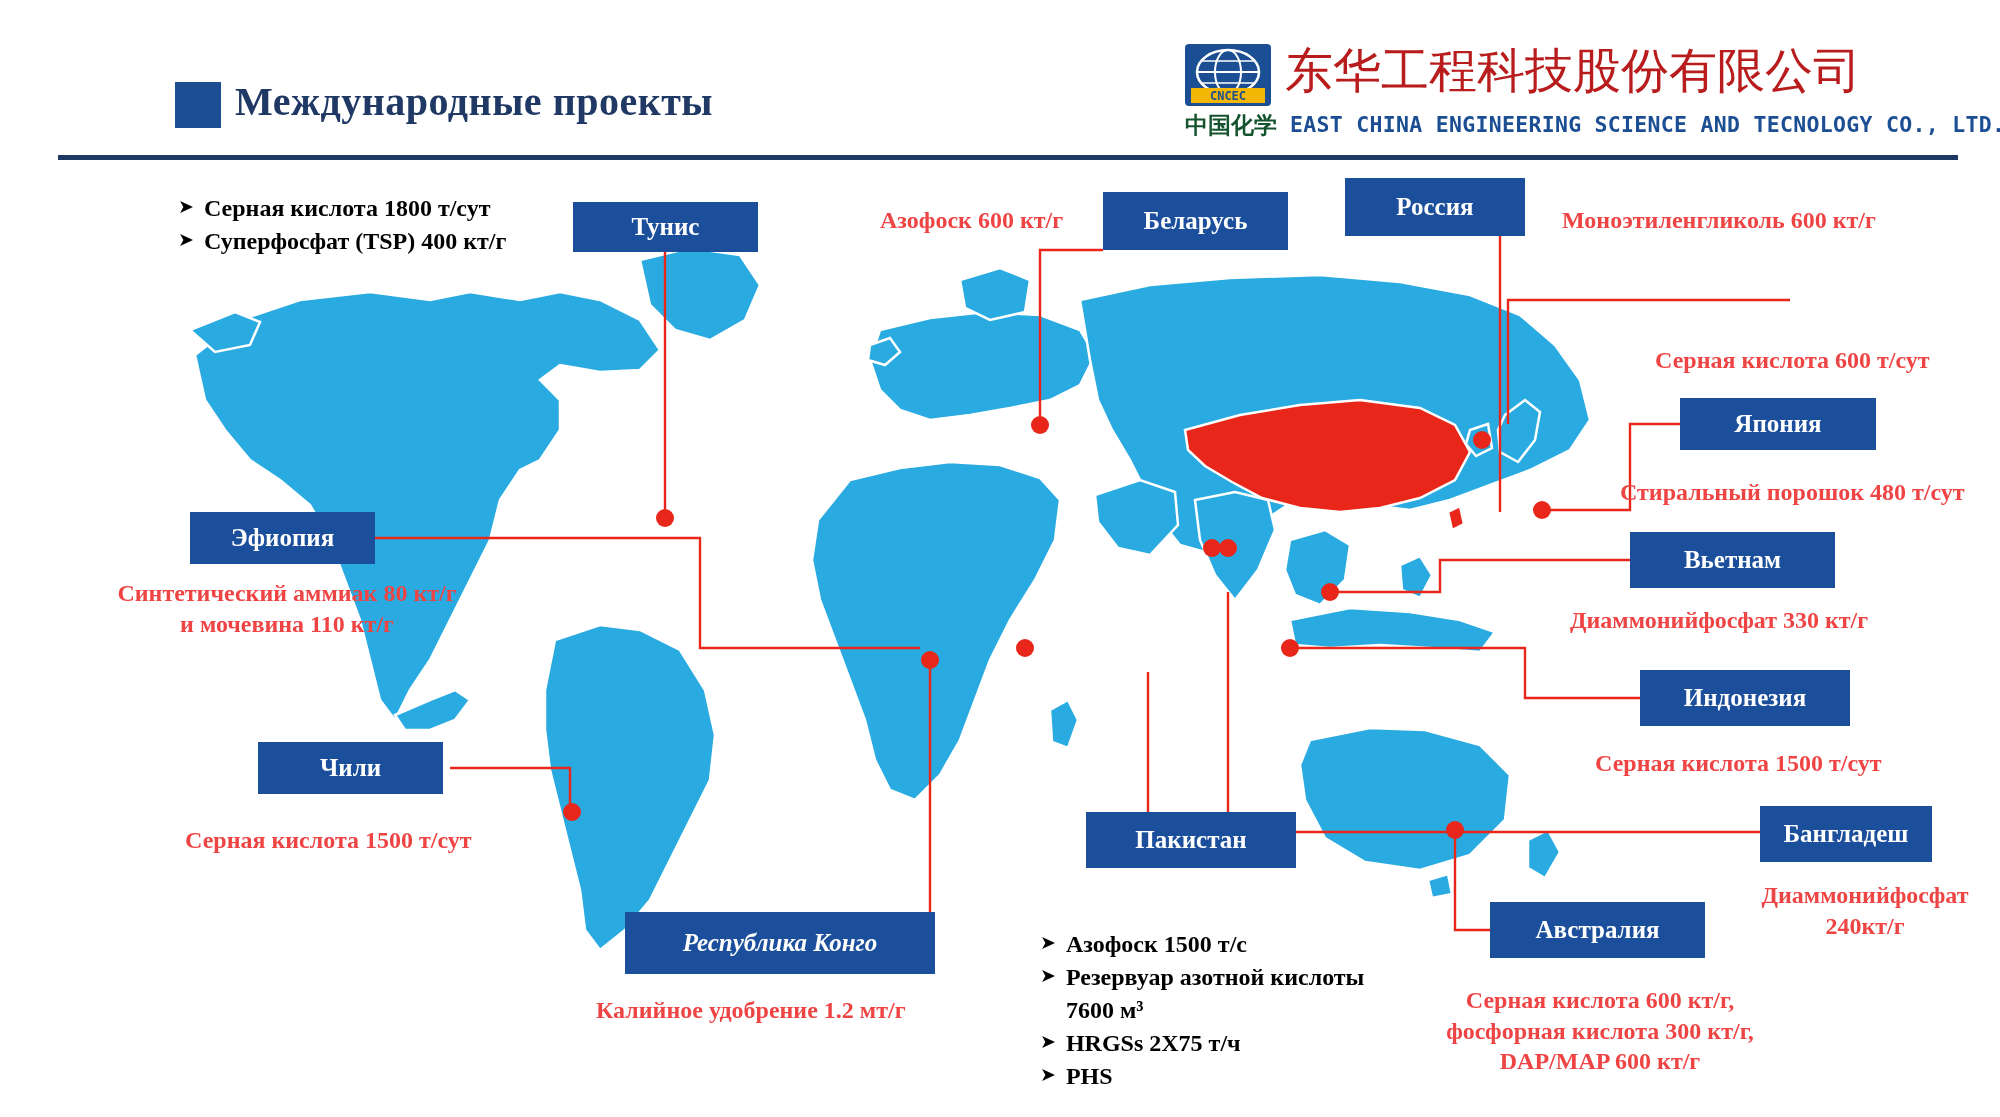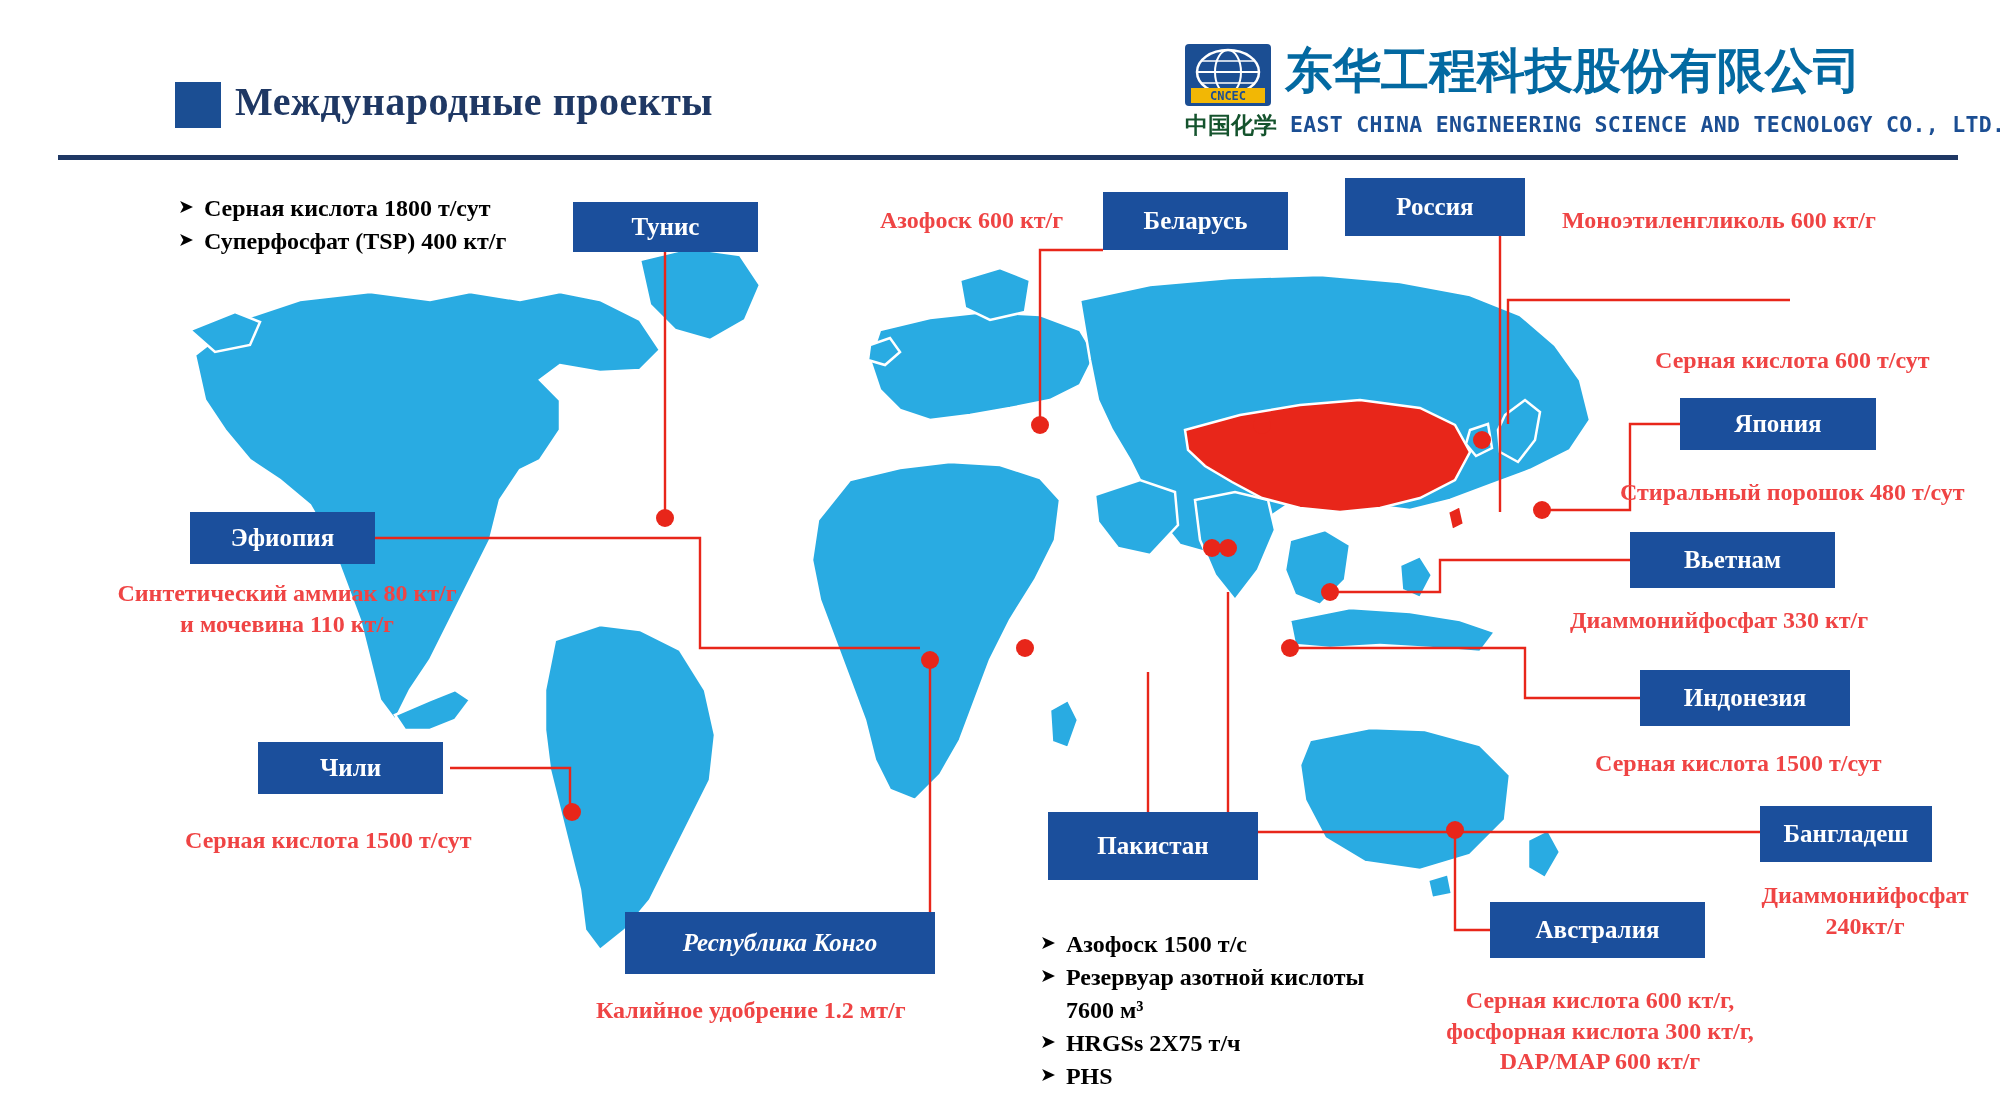--- a/index.html
+++ b/index.html
@@ -64,23 +64,23 @@
     left: 0px;
     top: 2px;
     width: 86px;
     height: 62px;
   }
   .logo-cn {
     position: absolute;
     left: 100px;
     top: 0px;
     font-family: "DejaVu Sans", sans-serif;
-    font-weight: bold;
+    font-weight: normal;
     font-size: 48px;
-    color: #0369a1;
+    color: #b91c1c;
     letter-spacing: 0px;
     white-space: nowrap;
     line-height: 56px;
   }
   .logo-cn2 {
     position: absolute;
     left: 0px;
     top: 68px;
     font-family: "DejaVu Sans", sans-serif;
     font-weight: bold;
@@ -302,21 +302,21 @@
   </div>
 
   <div class="country-box" style="left:1640px; top:670px; width:210px; height:56px;">
     <span>Индонезия</span>
   </div>
 
   <div class="country-box" style="left:258px; top:742px; width:185px; height:52px;">
     <span>Чили</span>
   </div>
 
-  <div class="country-box" style="left:1048px; top:812px; width:210px; height:68px;">
+  <div class="country-box" style="left:1086px; top:812px; width:210px; height:56px;">
     <span>Пакистан</span>
   </div>
 
   <div class="country-box" style="left:1760px; top:806px; width:172px; height:56px;">
     <span>Бангладеш</span>
   </div>
 
   <div class="country-box" style="left:625px; top:912px; width:310px; height:62px;font-style:italic;">
     <span>Республика Конго</span>
   </div>

